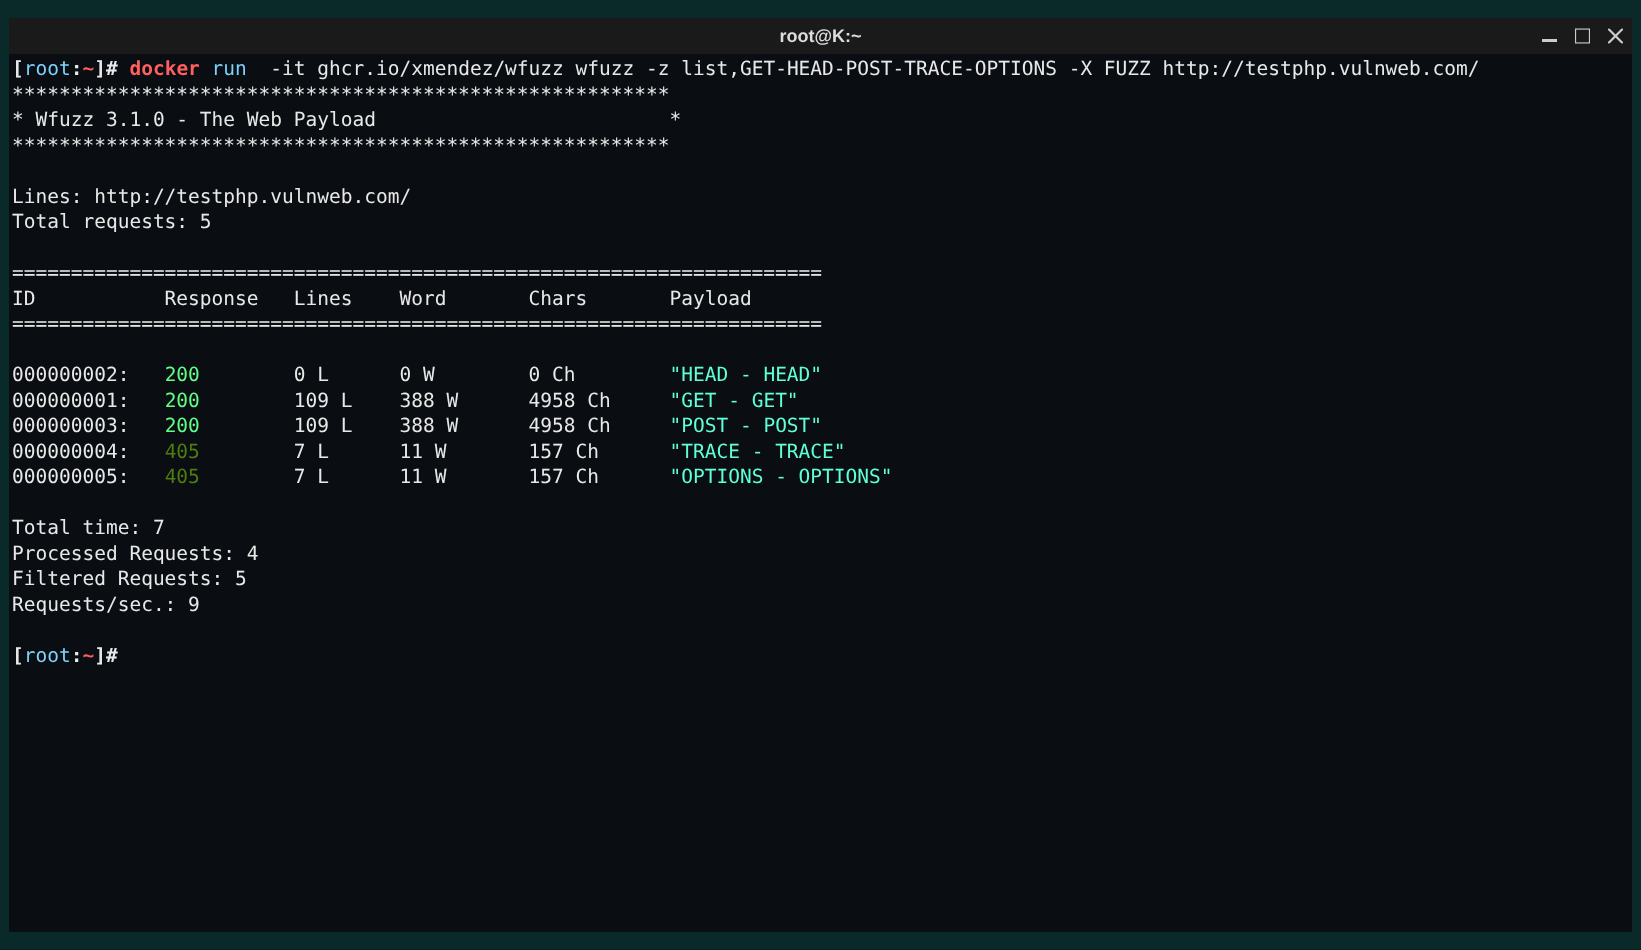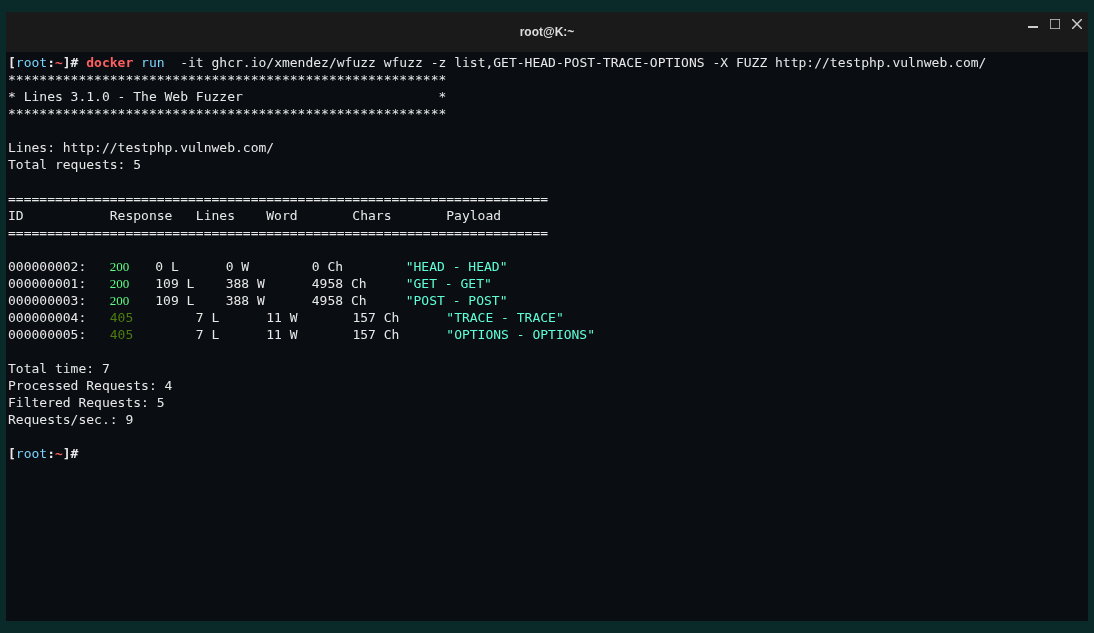--- a/index.html
+++ b/index.html
@@ -19,21 +19,21 @@
       position: absolute;
       top: 12px;
       left: 6px;
       right: 6px;
       bottom: 12px;
       background: #000;
       display: flex;
       flex-direction: column;
     }
     .titlebar {
-      height: 40px;
+      height: 24px;
       background: #1a1a1a;
       display: flex;
       align-items: center;
       justify-content: center;
       position: relative;
       color: #ddd;
       font-family: sans-serif;
       font-size: 12px;
       font-weight: bold;
     }
@@ -88,21 +88,21 @@
       flex: 1;
       background: #0a0e12;
       padding: 2px 2px;
       color: #e8e8e8;
       font-family: "DejaVu Sans Mono", "Liberation Mono", monospace;
       font-size: 13px;
       line-height: 17px;
       white-space: pre;
       overflow: hidden;
     }
-    .c-green { color: #5fff87; font-family: Liberation Serif, serif; }
+    .c-green { color: #5fff87; }
     .c-greenb { color: #7dd3fc; font-weight: normal; }
     .c-red { color: #4d7c0f; }
     .c-redb { color: #ff5f5f; font-weight: bold; }
     .c-white { color: #e8e8e8; }
     .c-cyan { color: #5fffd7; }
     .bold { font-weight: bold; }
   </style>
 </head>
 <body>
 
@@ -123,21 +123,21 @@
       <div class="win-btn">
         <svg width="10" height="10" viewBox="0 0 10 10">
             <line x1="0" y1="0" x2="10" y2="10" stroke="#ccc" stroke-width="1.5"></line>
             <line x1="10" y1="0" x2="0" y2="10" stroke="#ccc" stroke-width="1.5"></line>
           </svg>
       </div>
     </div>
   </div>
   <div class="term-body"><span class="c-white bold">[</span><span class="c-greenb">root</span><span class="c-white bold">:</span><span class="c-redb">~</span><span class="c-white bold">]#</span><span class="c-white"> </span><span class="c-redb">docker</span><span class="c-white"> </span><span class="c-greenb">run</span><span class="c-white">  -it ghcr.io/xmendez/wfuzz wfuzz -z list,GET-HEAD-POST-TRACE-OPTIONS -X FUZZ http://testphp.vulnweb.com/</span>
 <span class="c-white">********************************************************</span>
-<span class="c-white">* Lines 3.1.0 - The Web Fuzzer</span><span class="c-white">                         *</span>
+<span class="c-white">* Wfuzz 3.1.0 - The Web Payload</span><span class="c-white">                         *</span>
 <span class="c-white">********************************************************</span>
 
 <span class="c-white">Lines: http://testphp.vulnweb.com/</span>
 <span class="c-white">Total requests: 5</span>
 
 <span class="c-white">=====================================================================</span>
 <span class="c-white">ID           Response   Lines    Word       Chars       Payload</span>
 <span class="c-white">=====================================================================</span>
 
 <div id="rows-container"><span class="c-white">000000002:   </span><span class="c-green">200        </span><span class="c-white">0 L      </span><span class="c-white">0 W        </span><span class="c-white">0 Ch        </span><span class="c-cyan">"HEAD - HEAD"</span>

